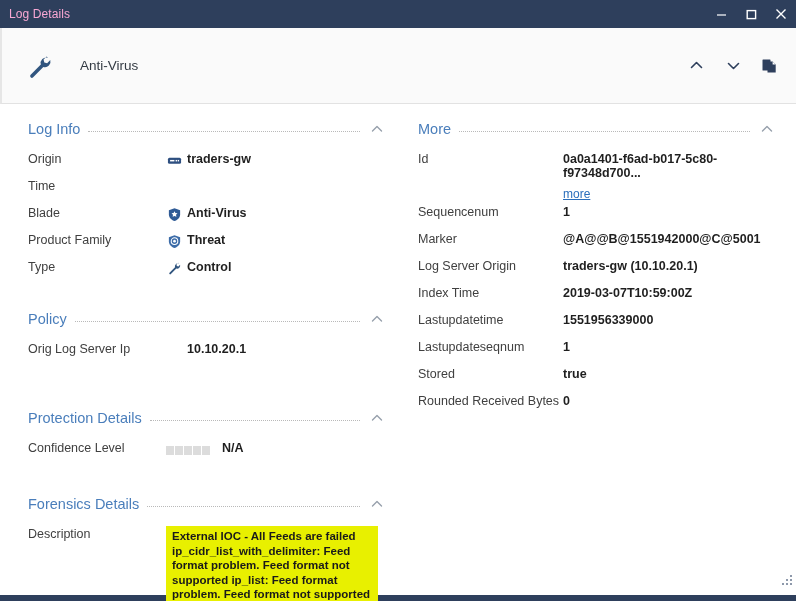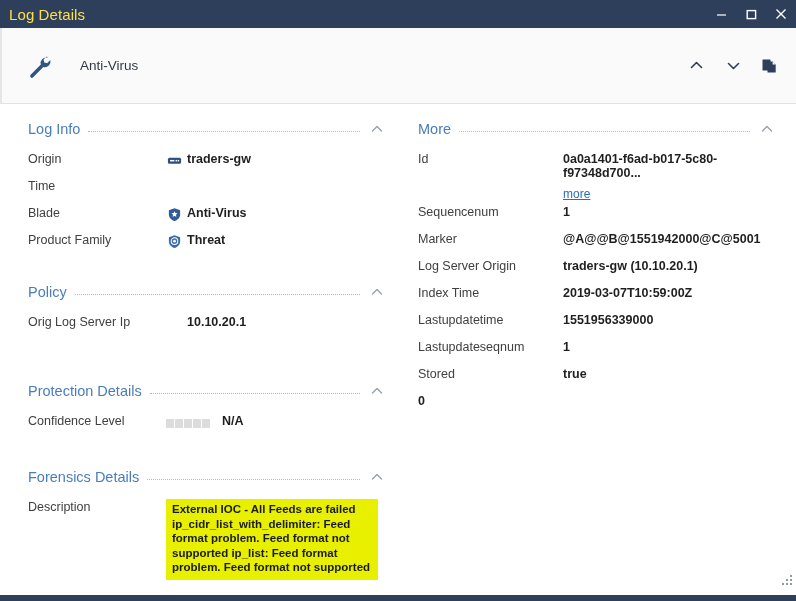--- a/index.html
+++ b/index.html
@@ -22,22 +22,22 @@
   
   .titlebar {
     height: 28px;
     background: #2e3f5c;
     display: flex;
     align-items: center;
     padding-left: 9px;
     position: relative;
   }
   .titlebar-text {
-    color: #fde047;
-    font-size: 15px;
+    color: #f9a8d4;
+    font-size: 12px;
     letter-spacing: 0.1px;
   }
   .win-controls {
     position: absolute;
     right: 0; top: 0;
     height: 28px;
     display: flex;
     align-items: center;
   }
   .win-btn {
@@ -304,20 +304,31 @@
               <svg width="15" height="15" viewBox="0 0 16 16">
                 <path d="M8 1.2 L14 3.4 V8 c0 4-3.4 6.1-6 6.9C5.4 14.1 2 12 2 8 V3.4z" fill="#3c6ca8"></path>
                 <circle cx="8" cy="7.6" r="3.5" fill="none" stroke="#ffffff" stroke-width="1.1"></circle>
                 <circle cx="8" cy="7.6" r="1.4" fill="#ffffff"></circle>
               </svg>
             </span>
             <span>Threat</span>
           </div>
         </div>
 
+        <div class="field">
+          <div class="f-label">Type</div>
+          <div class="f-value">
+            <span class="f-icon">
+              <svg width="14" height="14" viewBox="0 0 24 24" fill="#31557f">
+                <path d="M20.2 4.3a5.2 5.2 0 0 0-6.5 6.4L4.3 20.1a1.6 1.6 0 0 0 2.3 2.3l9.4-9.4a5.2 5.2 0 0 0 6.4-6.5l-2.9 2.9-2.6-.7-.7-2.6 2.9-2.9z"></path>
+              </svg>
+            </span>
+            <span>Control</span>
+          </div>
+        </div>
       </div>
 
       <div class="section" style="margin-top:22px;">
         <div class="sec-head">
           <span class="sec-title">Policy</span>
           <span class="sec-dots"></span>
           <span class="sec-chev">
             <svg width="14" height="14" viewBox="0 0 14 14">
                 <path d="M2.5 9 L7 4.5 L11.5 9" fill="none" stroke="#97a0ac" stroke-width="1.4" stroke-linecap="round" stroke-linejoin="round"></path>
               </svg>
@@ -425,20 +436,21 @@
             </div>
             <div class="field">
               <div class="f-label">Lastupdateseqnum</div>
               <div class="f-value">1</div>
             </div>
             <div class="field">
               <div class="f-label">Stored</div>
               <div class="f-value">true</div>
             </div>
             <div class="field">
+              <div class="f-label">Rounded Received Bytes</div>
               <div class="f-value">0</div>
             </div>
           </div>
       </div>
 
     </div>
 
     <div class="grip">
       <i style="right:0px;  bottom:0px;"></i>
       <i style="right:4px;  bottom:0px;"></i>

